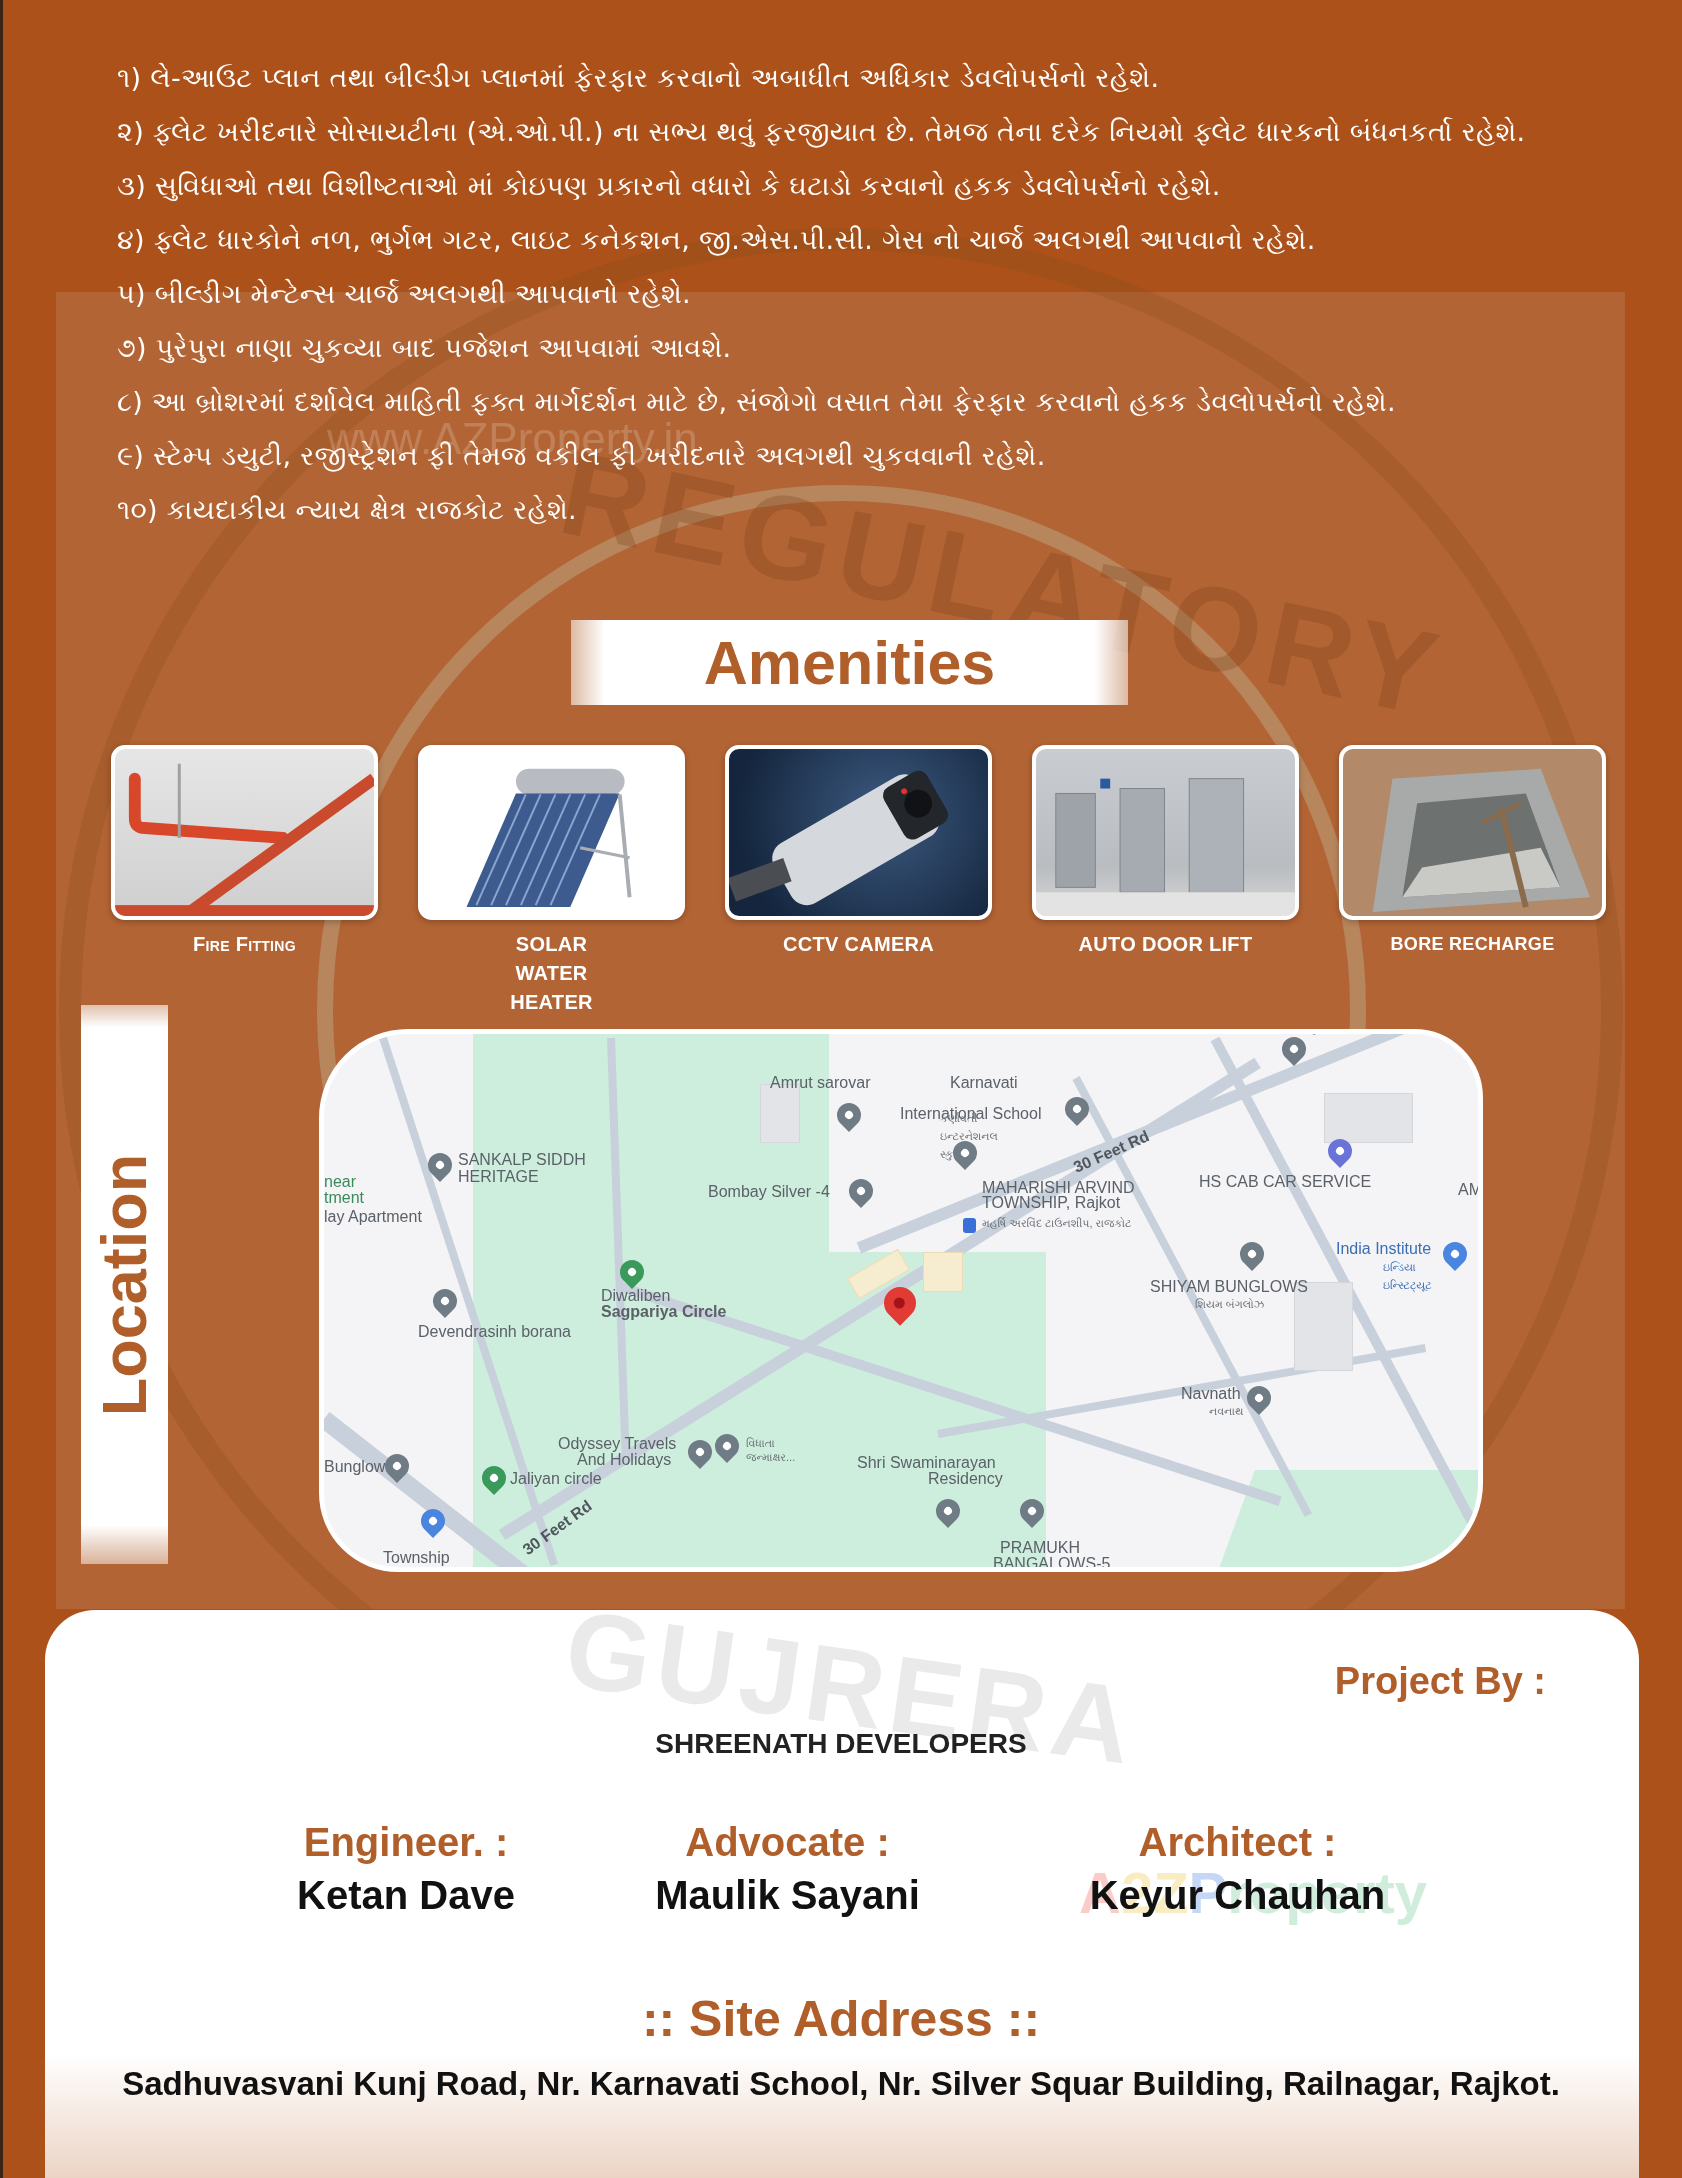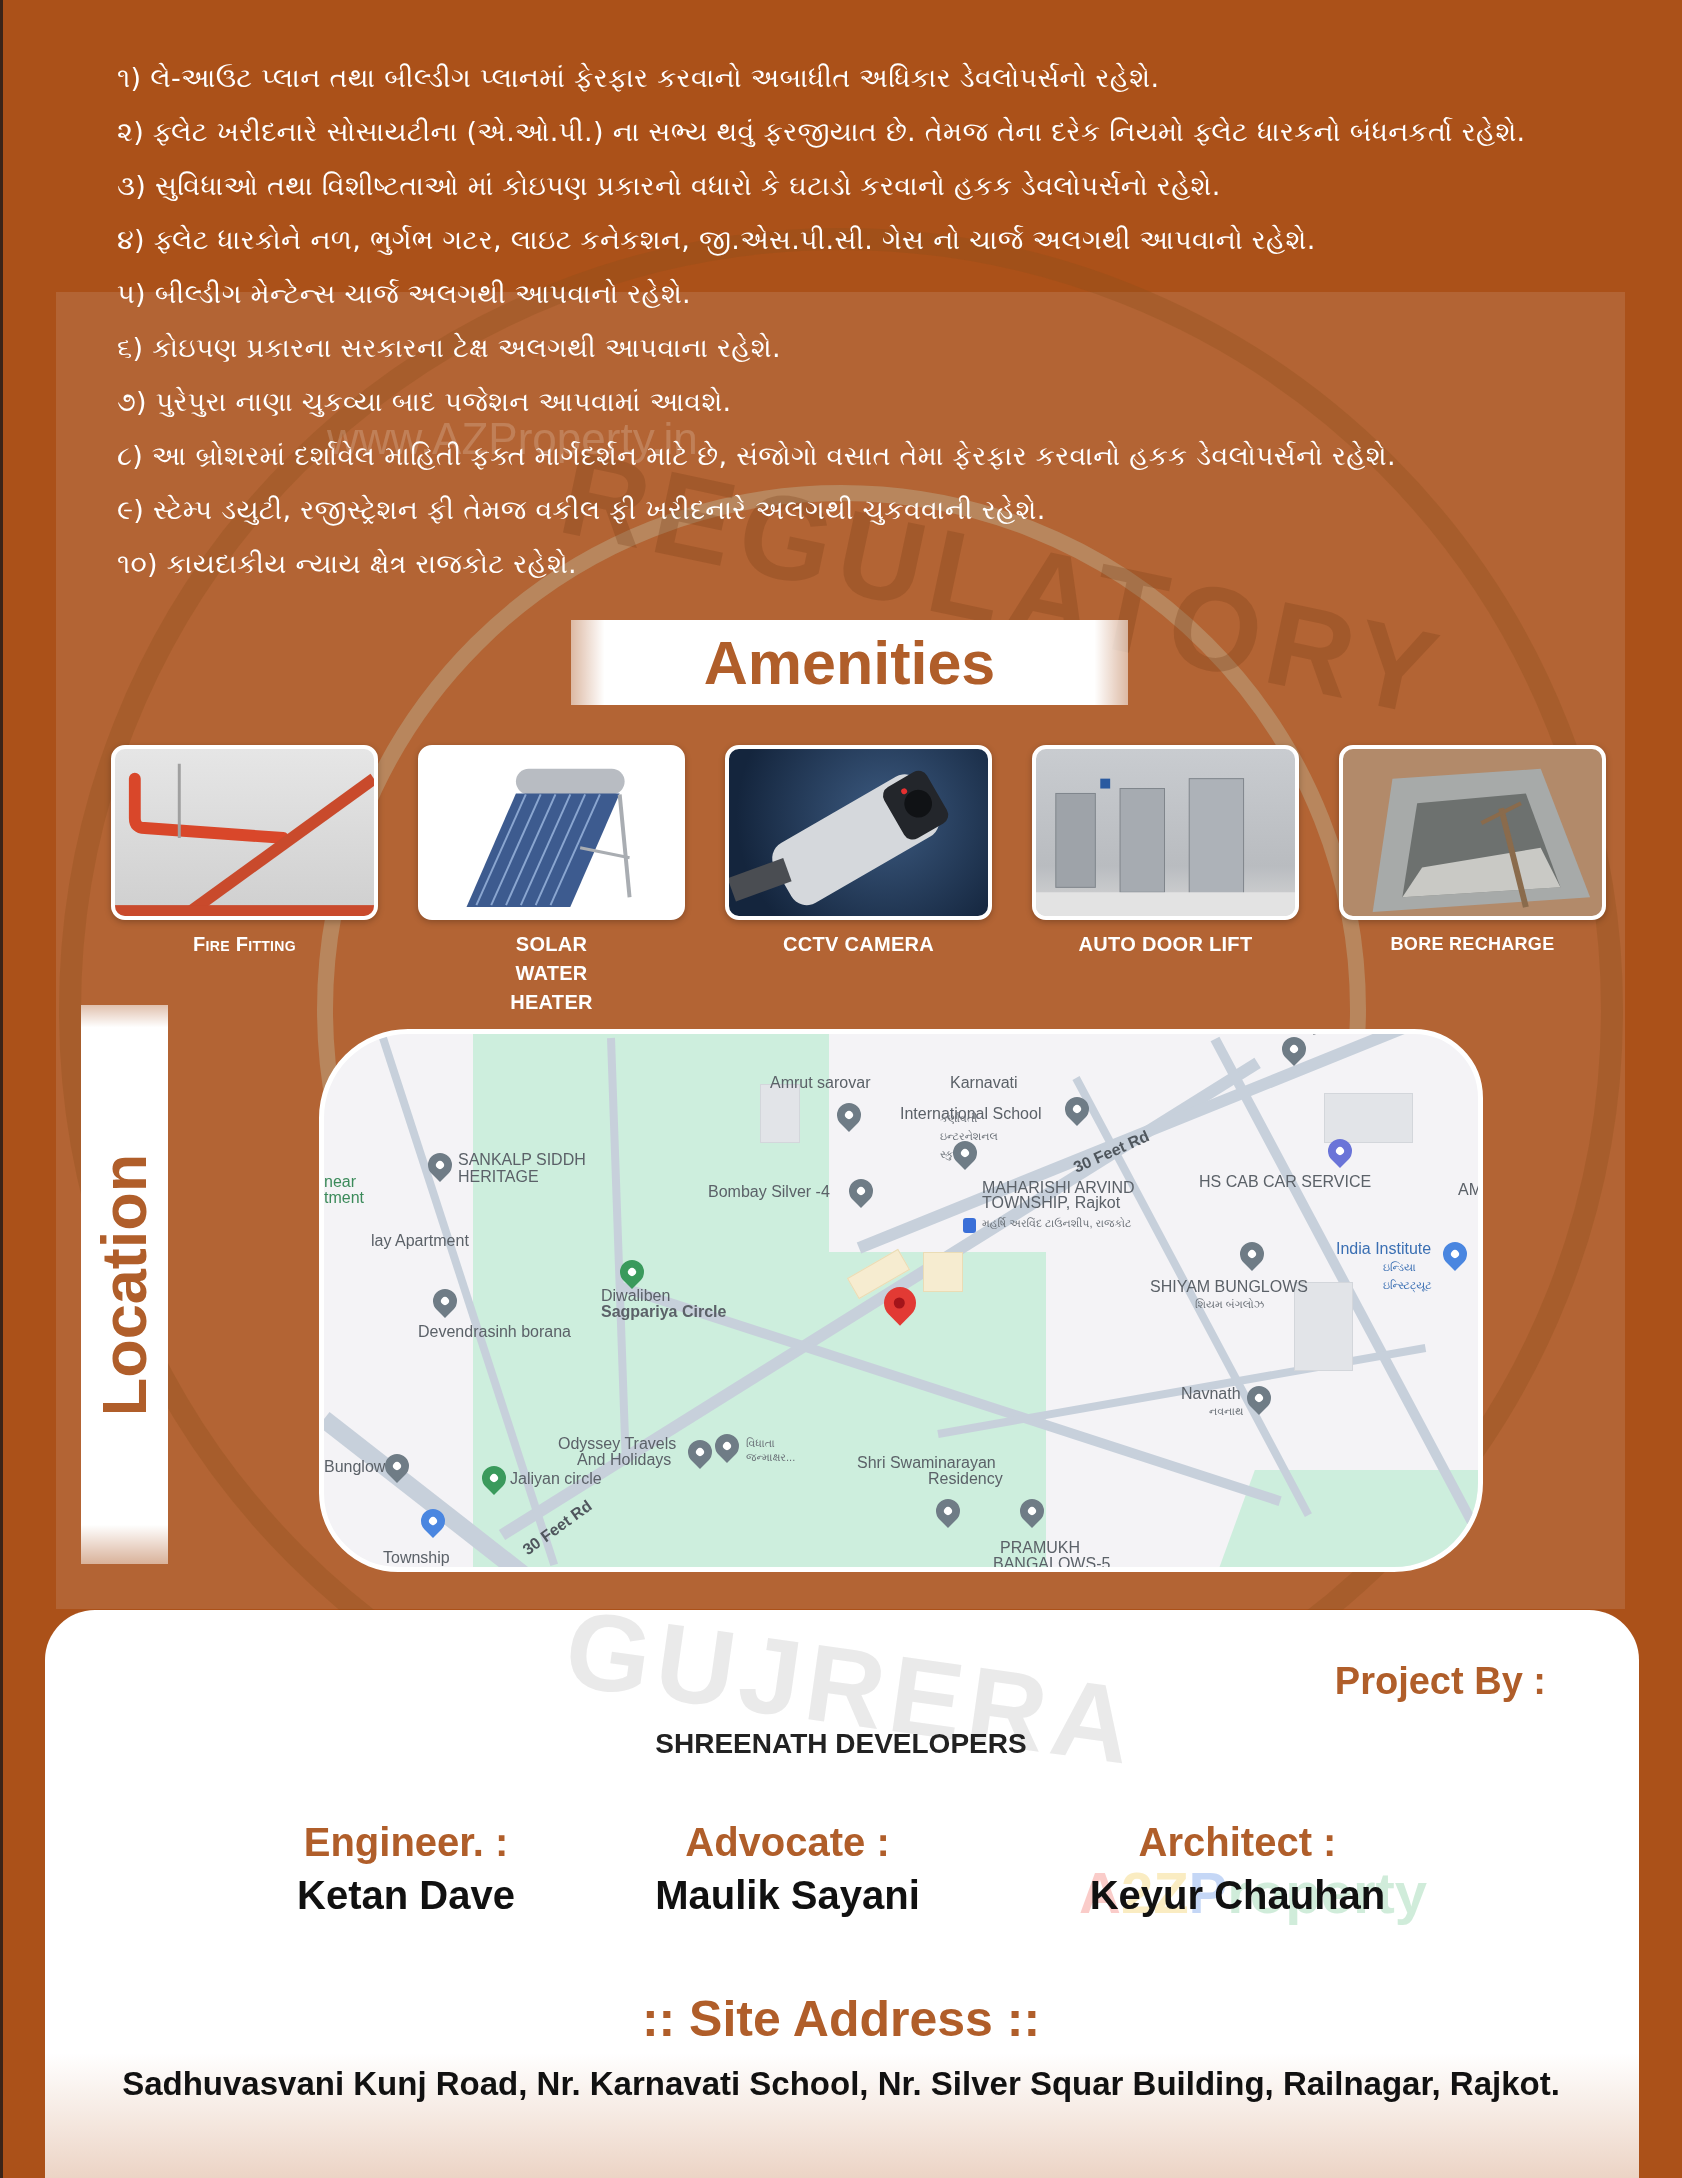--- a/index.html
+++ b/index.html
@@ -152,21 +152,20 @@
 <div class="wm-ring inner"></div>
 <div class="wm-text" style="left:554px; top:515px; transform:rotate(12deg);">REGULATORY</div>
 <div class="wm-url">www.AZProperty.in</div>
 
 <div class="terms">
   <div class="term">૧) લે-આઉટ પ્લાન તથા બીલ્ડીગ પ્લાનમાં ફેરફાર કરવાનો અબાધીત અધિકાર ડેવલોપર્સનો રહેશે.</div>
   <div class="term">૨) ફ્લેટ ખરીદનારે સોસાયટીના (એ.ઓ.પી.) ના સભ્ય થવું ફરજીયાત છે. તેમજ તેના દરેક નિયમો ફ્લેટ ધારકનો બંધનકર્તા રહેશે.</div>
   <div class="term">૩) સુવિધાઓ તથા વિશીષ્ટતાઓ માં કોઇપણ પ્રકારનો વધારો કે ઘટાડો કરવાનો હકક ડેવલોપર્સનો રહેશે.</div>
   <div class="term">૪) ફ્લેટ ધારકોને નળ, ભુર્ગભ ગટર, લાઇટ કનેકશન, જી.એસ.પી.સી. ગેસ નો ચાર્જ અલગથી આપવાનો રહેશે.</div>
   <div class="term">૫) બીલ્ડીગ મેન્ટેન્સ ચાર્જ અલગથી આપવાનો રહેશે.</div>
-  <div class="term">૬) કોઇપણ પ્રકારના સરકારના ટેક્ષ અલગથી આપવાના રહેશે.</div>
   <div class="term">૭) પુરેપુરા નાણા ચુકવ્યા બાદ પજેશન આપવામાં આવશે.</div>
   <div class="term">૮) આ બ્રોશરમાં દર્શાવેલ માહિતી ફક્ત માર્ગદર્શન માટે છે, સંજોગો વસાત તેમા ફેરફાર કરવાનો હકક ડેવલોપર્સનો રહેશે.</div>
   <div class="term">૯) સ્ટેમ્પ ડયુટી, રજીસ્ટ્રેશન ફી તેમજ વકીલ ફી ખરીદનારે અલગથી ચુકવવાની રહેશે.</div>
   <div class="term">૧૦) કાયદાકીય ન્યાય ક્ષેત્ર રાજકોટ રહેશે.</div>
 </div>
 
 <div class="amen-header">
   <span>Amenities</span>
 </div>
 
@@ -272,21 +271,21 @@
   <div class="lbl" style="left:626px; top:40px;">Karnavati</div>
   <div class="lbl" style="left:576px; top:71px;">International School</div>
   <div class="lbl small" style="left:616px; top:75px; width:59px; white-space:normal;">કર્ણાવતી ઇન્ટરનેશનલ સ્કુલ</div>
   <div class="pin" style="left:741px; top:63px; background:#6f7c86;"></div>
 
   <div class="pin" style="left:104px; top:119px;"></div>
   <div class="lbl" style="left:134px; top:117px;">SANKALP SIDDH</div>
   <div class="lbl" style="left:134px; top:134px;">HERITAGE</div>
   <div class="lbl green" style="left:0; top:139px;">near</div>
   <div class="lbl green" style="left:0; top:155px;">tment</div>
-  <div class="lbl" style="left:0; top:198px;margin-left:47px;">lay Apartment</div>
+  <div class="lbl" style="left:0; top:174px;">lay Apartment</div>
 
   <div class="lbl" style="left:384px; top:149px;">Bombay Silver -4</div>
   <div class="pin" style="left:525px; top:145px;"></div>
 
   <div class="pin" style="left:629px; top:107px;"></div>
   <div class="lbl" style="left:658px; top:145px;">MAHARISHI ARVIND</div>
   <div class="lbl" style="left:658px; top:160px;">TOWNSHIP, Rajkot</div>
   <div class="lbl small" style="left:658px; top:180px;">મહર્ષિ અરવિંદ ટાઉનશીપ, રાજકોટ</div>
   <div style="position:absolute; left:639px; top:184px; width:13px; height:15px; background:#3a6fd8; border-radius:3px;"></div>
 

